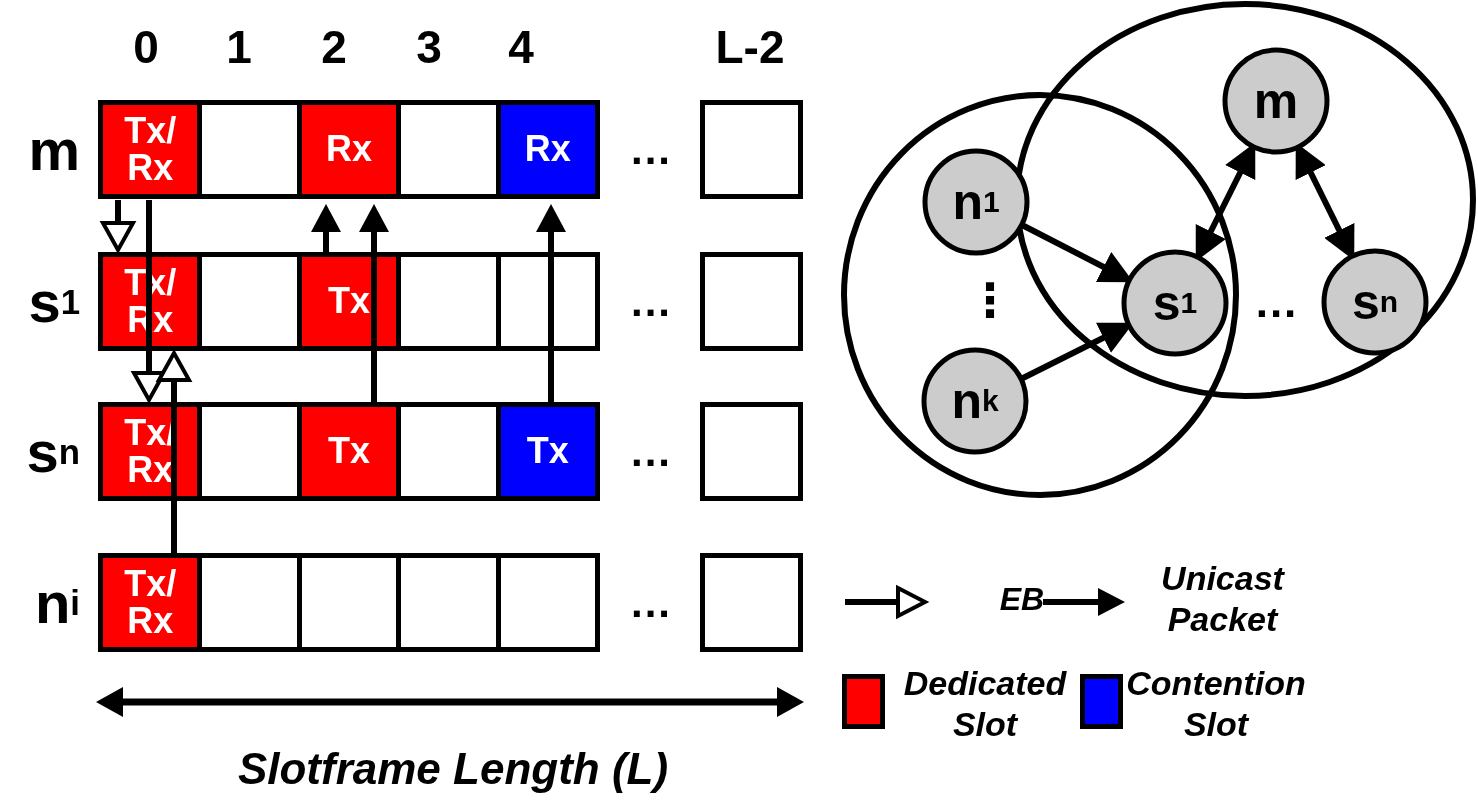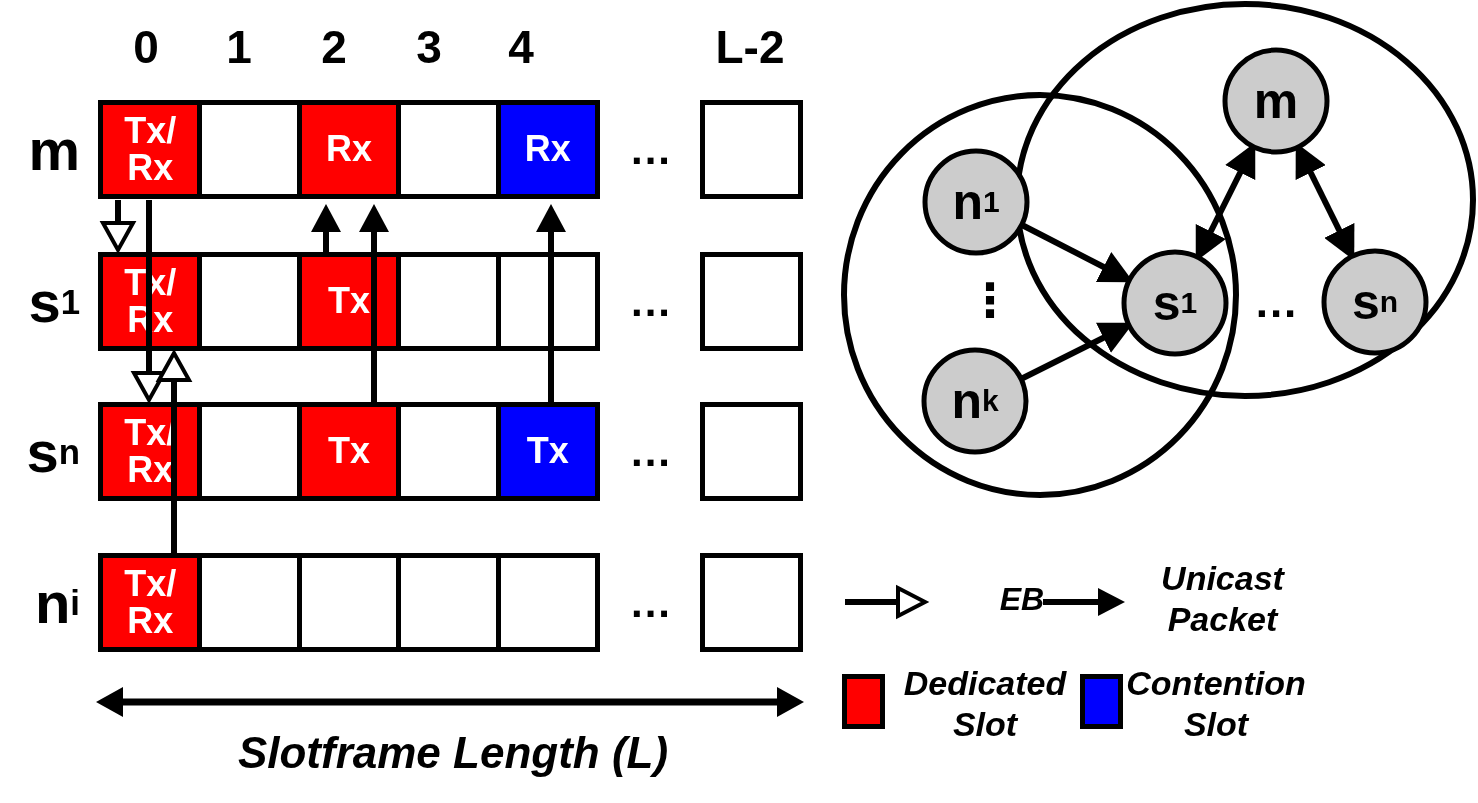--- a/index.html
+++ b/index.html
@@ -37,21 +37,21 @@
   }
   .rowlabel{
     position:absolute;left:0;width:80px;text-align:right;
     font-size:58px;font-weight:700;
     display:flex;align-items:center;justify-content:flex-end;height:99px;
   }
   .sb{font-size:0.60em;vertical-align:-0.20em;line-height:0;}
   
   .itlabel{font-style:italic;font-weight:700;white-space:pre-line;text-align:center;}
   .slotframe-label{
-    position:absolute;left:222px;top:728px;width:462px;font-size:44px;
+    position:absolute;left:222px;top:744px;width:462px;font-size:44px;
   }
   .legend-text{position:absolute;font-size:34px;line-height:1.22;}
   
   .lgsq{position:absolute;width:43px;height:55px;border:5px solid #000;box-sizing:border-box;}
   .lgsq.red{background:var(--contention,#ff0000);}
   .lgsq.blue{background:var(--dedicated,#0000ff);}
   
   .nodelabel{
     position:absolute;width:120px;height:70px;transform:translate(-50%,-50%);
     display:flex;align-items:center;justify-content:center;

